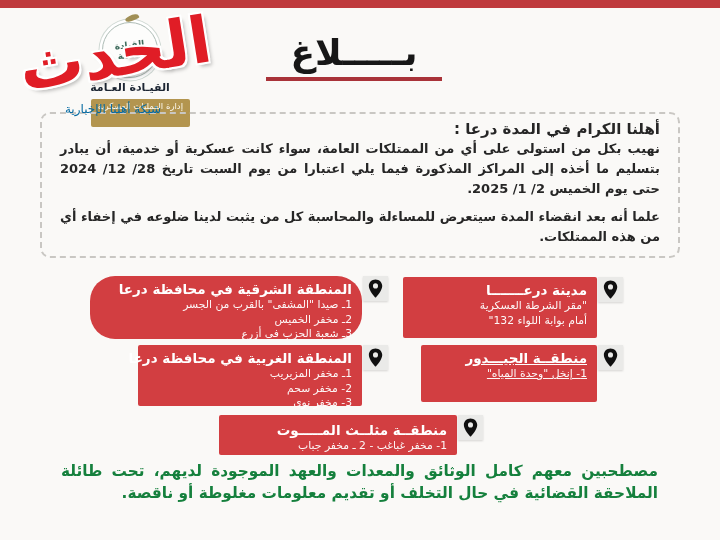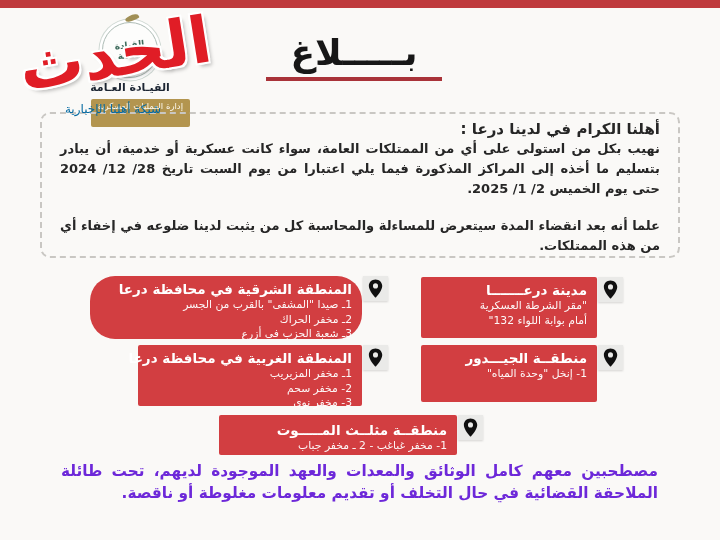--- a/index.html
+++ b/index.html
@@ -36,47 +36,47 @@
     text-shadow:0 0 2px #fff,2px 2px 0 #fff,-2px 2px 0 #fff,2px -2px 0 #fff,-2px -2px 0 #fff,3px 4px 4px rgba(0,0,0,.25);}
   .wm-caption{position:absolute;top:94px;left:0;width:222px;text-align:center;
     font-size:12px;color:#0369a1;letter-spacing:.5px;}
 
   
   .notice{position:absolute;top:112px;right:40px;width:640px;height:146px;box-sizing:border-box;
     border:2px dashed #c9c7c3;border-radius:10px;padding:5px 18px;color:#262626;}
   .notice .greeting{font-size:15px;font-weight:bold;line-height:20px;}
   .notice p{margin:0;font-size:13px;font-weight:bold;line-height:19.8px;
     text-align:justify;text-align-last:right;}
-  .notice .p2{margin-top:18px;}
+  .notice .p2{margin-top:9px;}
 
   
   .loc{position:absolute;background:#d23e41;color:#fff;box-sizing:border-box;
     padding:5px 10px 6px 8px;border-radius:2px;}
   .loc .loc-title{font-size:13.5px;font-weight:bold;line-height:17px;white-space:nowrap;}
   .loc .loc-item{font-size:10.8px;line-height:14.5px;opacity:.96;}
   .pin-chip{position:absolute;width:25px;height:25px;background:#eaeae8;box-shadow:0 1px 2px rgba(0,0,0,.15);
     display:flex;align-items:center;justify-content:center;}
   .pin-chip svg{width:21px;height:21px;display:block;}
 
-  #loc-0{top:277px;right:123px;width:176px;height:61px;}
+  #loc-0{top:277px;right:123px;width:194px;height:61px;}
   #chip-0{top:277px;right:97px;}
   #loc-1{top:276px;right:358px;width:272px;height:63px;border-radius:25px;}
   #chip-1{top:276px;right:332px;}
-  #loc-2{top:345px;right:123px;width:176px;height:57px;}
+  #loc-2{top:345px;right:123px;width:176px;height:57px;text-decoration:underline;}
   #chip-2{top:345px;right:97px;}
   #loc-3{top:345px;right:358px;width:224px;height:61px;padding-left:12px;}
   #chip-3{top:345px;right:332px;}
   #loc-4{top:415px;right:263px;width:238px;height:40px;padding-left:34px;}
   #chip-4{top:415px;right:237px;}
   #loc-4 .loc-title{display:inline;}
   #loc-4 .loc-item{display:block;}
 
   
   .footer-par{position:absolute;top:461px;right:62px;width:597px;
-    font-size:15.3px;font-weight:bold;color:#6d28d9;line-height:21.5px;
+    font-size:15.3px;font-weight:bold;color:#15803d;line-height:21.5px;
     text-align:justify;text-align-last:right;}
 </style>
 </head>
 <body>
 
 <div class="page">
 
   <div class="topbar"></div>
 
   <div class="logo">
@@ -92,40 +92,40 @@
     <div class="title">بـــــلاغ</div>
     <div class="title-underline"></div>
   </div>
 
   <div class="watermark">
     <div class="wm-logo">الحدث</div>
     <div class="wm-caption">شبكة أهلنا الإخبارية</div>
   </div>
 
   <div class="notice">
-    <div class="greeting">أهلنا الكرام في لدينا درعا :</div>
+    <div class="greeting">أهلنا الكرام في المدة درعا :</div>
     <p class="p1">نهيب بكل من استولى على أي من الممتلكات العامة، سواء كانت عسكرية أو خدمية، أن يبادر بتسليم ما أخذه إلى المراكز المذكورة فيما يلي اعتبارا من يوم السبت تاريخ 28/ 12/ 2024 حتى يوم الخميس 2/ 1/ 2025.</p>
     <p class="p2">علما أنه بعد انقضاء المدة سيتعرض للمساءلة والمحاسبة كل من يثبت لدينا ضلوعه في إخفاء أي من هذه الممتلكات.</p>
   </div>
 
   <div class="loc" id="loc-0">
     <div class="loc-title">مدينة درعـــــــا</div>
     <div class="loc-item">"مقر الشرطة العسكرية</div>
     <div class="loc-item">أمام بوابة اللواء 132"</div>
   </div>
   <div class="pin-chip" id="chip-0">
     <svg viewBox="0 0 24 24">
         <path fill="#101010" d="M12 1.8c-4.3 0-7.6 3.2-7.6 7.3 0 5.2 6.6 12.4 7.3 13.1.2.2.5.2.7 0 .7-.7 7.3-7.9 7.3-13.1-.1-4.1-3.4-7.3-7.7-7.3zm0 10.1a2.9 2.9 0 1 1 0-5.8 2.9 2.9 0 0 1 0 5.8z"></path>
       </svg>
   </div>
 
   <div class="loc" id="loc-1">
     <div class="loc-title">المنطقة الشرقية في محافظة درعا</div>
     <div class="loc-item">1ـ صيدا "المشفى" بالقرب من الجسر</div>
-    <div class="loc-item">2ـ مخفر الحراك</div>
+    <div class="loc-item">2ـ مخفر الخميس</div>
     <div class="loc-item">3ـ شعبة الحزب في أزرع</div>
   </div>
   <div class="pin-chip" id="chip-1">
     <svg viewBox="0 0 24 24">
         <path fill="#101010" d="M12 1.8c-4.3 0-7.6 3.2-7.6 7.3 0 5.2 6.6 12.4 7.3 13.1.2.2.5.2.7 0 .7-.7 7.3-7.9 7.3-13.1-.1-4.1-3.4-7.3-7.7-7.3zm0 10.1a2.9 2.9 0 1 1 0-5.8 2.9 2.9 0 0 1 0 5.8z"></path>
       </svg>
   </div>
 
   <div class="loc" id="loc-2">
     <div class="loc-title">منطقــة الجيـــدور</div>

